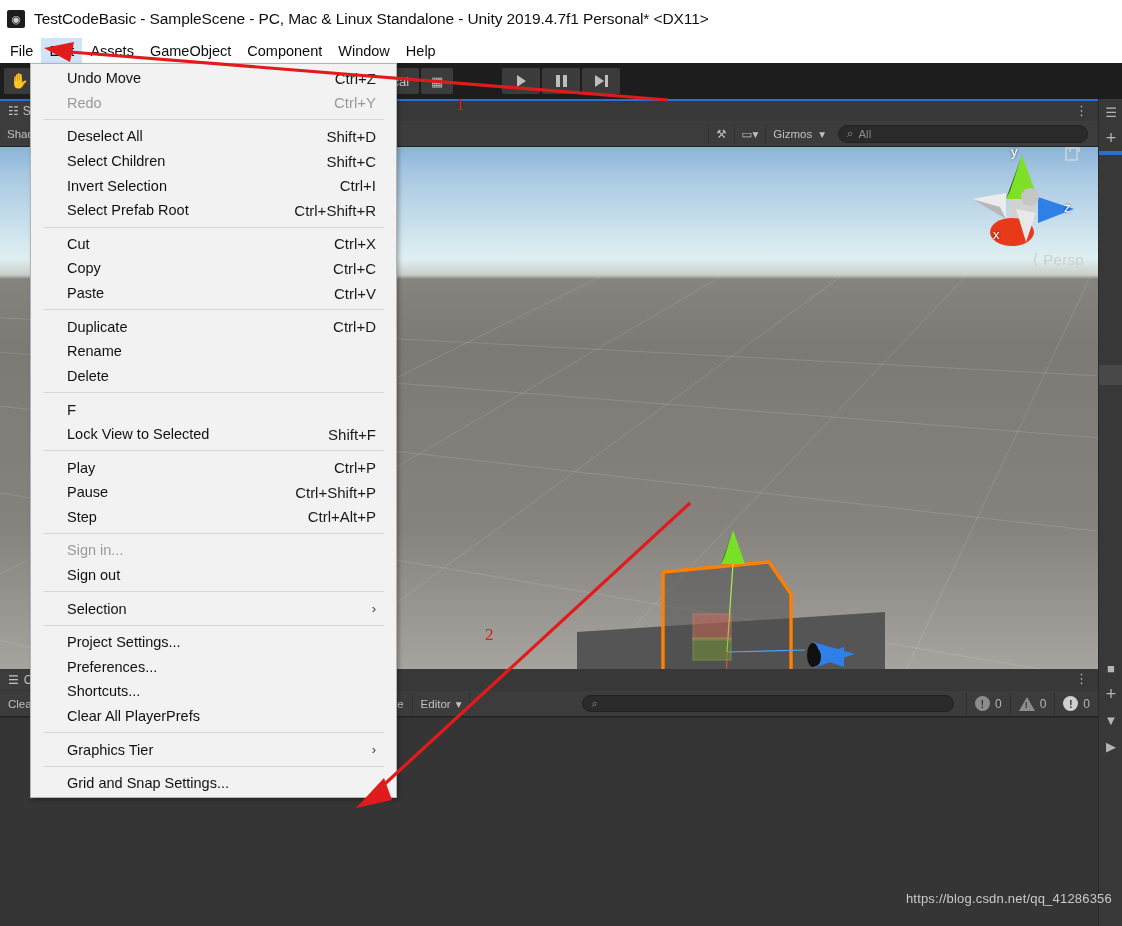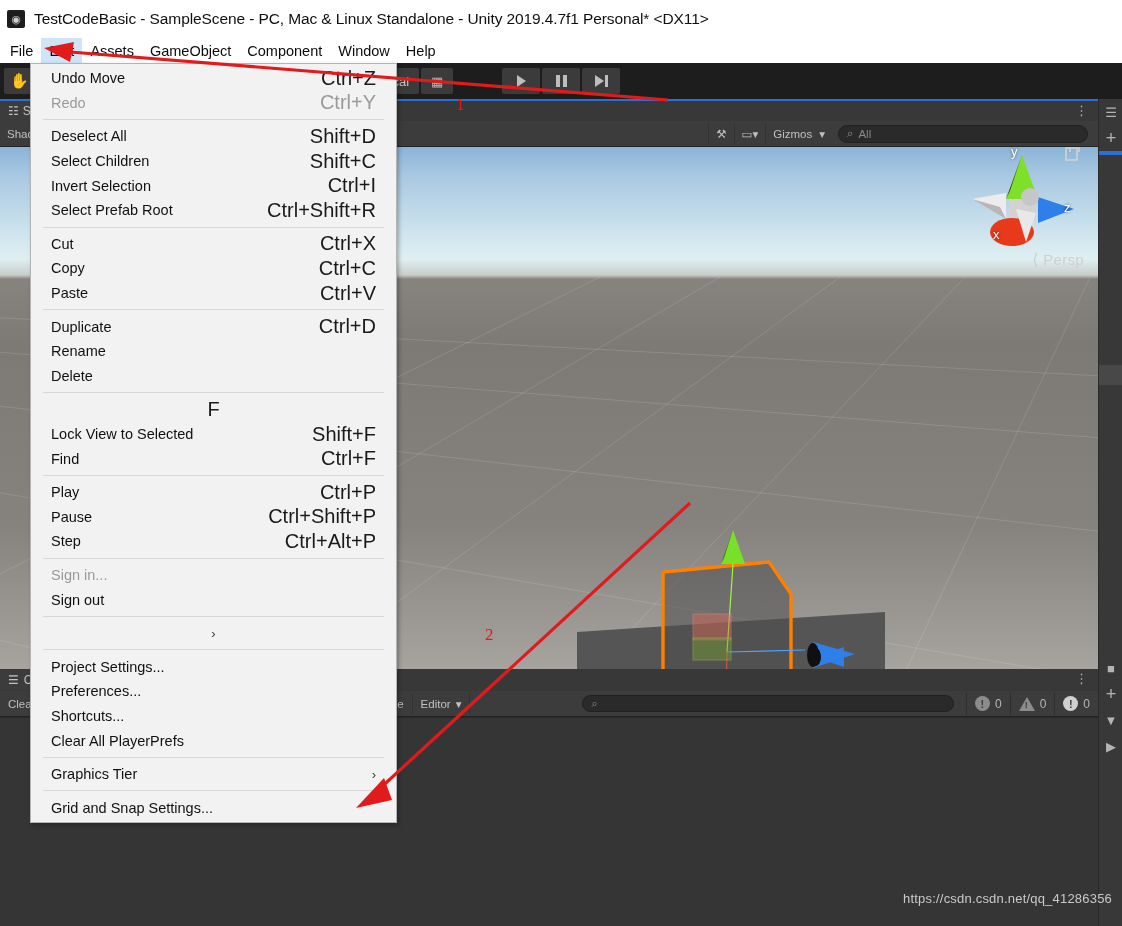--- a/index.html
+++ b/index.html
@@ -208,26 +208,26 @@
 
   
   .dropdown {
     position: absolute; left: 30px; top: 63px; width: 367px;
     background: #f2f2f2; border: 1px solid #b4b4b4;
     box-shadow: 2px 2px 4px rgba(0,0,0,.28); z-index: 50;
     padding: 2px 0 2px 0;
   }
   .dd-row {
     height: 24.6px; display: flex; align-items: center;
-    padding-left: 20px; padding-right: 20px; font-size: 14.5px;
-    color: #111; cursor: pointer; position: relative; justify-content: center;
+    padding-left: 36px; padding-right: 20px; font-size: 14.5px;
+    color: #111; cursor: pointer; position: relative;
   }
   .dd-row.disabled { color: #9a9a9a; }
   .dd-label { flex: 1; white-space: nowrap; }
-  .dd-short { color: #1a1a1a; font-size: 20px; white-space: nowrap; }
+  .dd-short { color: #1a1a1a; font-size: 15px; white-space: nowrap; }
   .dd-row.disabled .dd-short { color: #9a9a9a; }
   .dd-arrow { color: #3a3a3a; font-size: 13px; }
   .dd-sep { height: 1px; background: #d8d8d8; margin: 4px 12px 4px 12px; }
 
   
   .arrows { position: absolute; left: 0; top: 0; width: 1122px; height: 926px;
             pointer-events: none; z-index: 80; }
 </style>
 </head>
 <body>
@@ -435,21 +435,21 @@
       <div style="height:4px;background:#2b6fd6"></div>
       <div style="height:210px"></div>
       <div style="height:20px;background:#484848"></div>
       <div style="height:270px"></div>
       <div class="rail-ico">■</div>
       <div class="rail-ico" style="font-size:18px">+</div>
       <div class="rail-ico">▼</div>
       <div class="rail-ico">▶</div>
     </div>
 
-    <div class="watermark">https://csdn.csdn.net/qq_41286356</div>
+    <div class="watermark">https://blog.csdn.net/qq_41286356</div>
   </div>
 
   <div class="dropdown">
 
     <div class="dd-row">
       <span class="dd-label">Undo Move</span>
       <span class="dd-short">Ctrl+Z</span>
     </div>
     <div class="dd-row disabled">
       <span class="dd-label">Redo</span>
@@ -503,24 +503,20 @@
     </div>
     <div class="dd-sep"></div>
 
     <div class="dd-row">
       <span class="dd-short">F</span>
     </div>
     <div class="dd-row">
       <span class="dd-label">Lock View to Selected</span>
       <span class="dd-short">Shift+F</span>
     </div>
-    <div class="dd-row">
-      <span class="dd-label">Find</span>
-      <span class="dd-short">Ctrl+F</span>
-    </div>
     <div class="dd-sep"></div>
 
     <div class="dd-row">
       <span class="dd-label">Play</span>
       <span class="dd-short">Ctrl+P</span>
     </div>
     <div class="dd-row">
       <span class="dd-label">Pause</span>
       <span class="dd-short">Ctrl+Shift+P</span>
     </div>
@@ -534,20 +530,21 @@
       <span class="dd-label">Sign in...</span>
       <span class="dd-short"></span>
     </div>
     <div class="dd-row">
       <span class="dd-label">Sign out</span>
       <span class="dd-short"></span>
     </div>
     <div class="dd-sep"></div>
 
     <div class="dd-row">
+      <span class="dd-label">Selection</span>
       <span class="dd-arrow">›</span>
     </div>
     <div class="dd-sep"></div>
 
     <div class="dd-row">
       <span class="dd-label">Project Settings...</span>
       <span class="dd-short"></span>
     </div>
     <div class="dd-row">
       <span class="dd-label">Preferences...</span>

